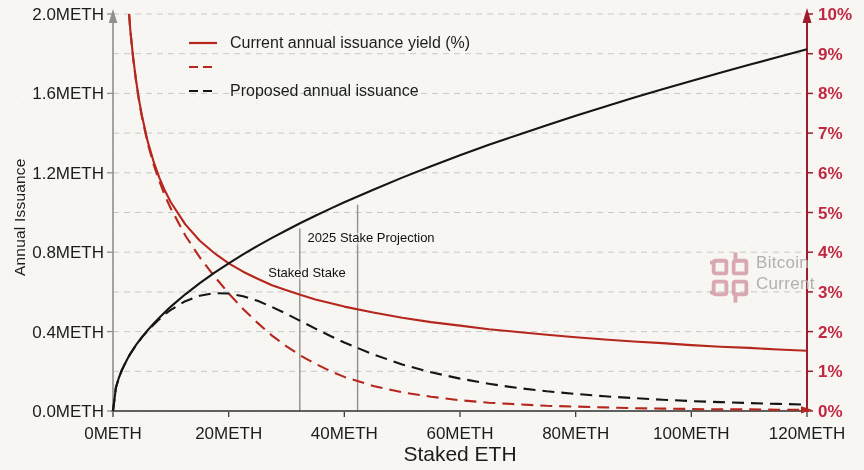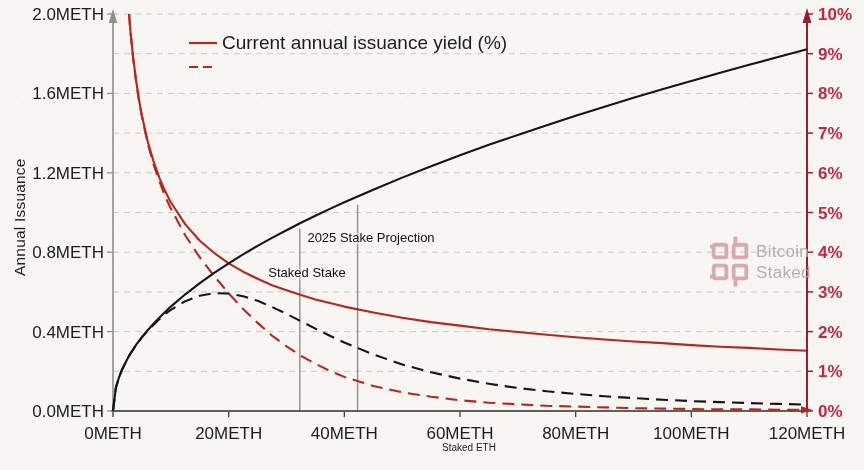--- a/index.html
+++ b/index.html
@@ -11,36 +11,36 @@
       radial-gradient(rgba(60,60,55,0.05) 0.8px, transparent 1px),
       radial-gradient(rgba(60,60,55,0.04) 0.8px, transparent 1px);
     background-size:9px 9px,13px 13px;
     background-position:0 0,4px 6px;
   }
   svg#plot{position:absolute;left:0;top:0;}
   text.tickL, text.tickX{font-family:"Liberation Sans","DejaVu Sans",sans-serif;font-size:17px;fill:var(--text,#1c1c1c);}
   text.tickR{font-family:"Liberation Sans","DejaVu Sans",sans-serif;font-size:17px;font-weight:600;fill:var(--crimson,#c22742);}
   .legend{position:absolute;left:188px;top:31px;}
   .lg-row{display:flex;align-items:center;height:24px;}
-  .lg-label{font-size:19px;color:#1d1d1d;margin-left:4px;white-space:nowrap;}
+  .lg-label{font-size:16px;color:#1d1d1d;margin-left:12px;white-space:nowrap;}
   .swatch{flex:0 0 auto;}
   .ann-label{
     position:absolute;transform:translate(-50%,-50%);
     font-size:13px;font-weight:500;color:#101010;white-space:nowrap;
     text-shadow:0 0 3px #f7f6f3,0 0 4px #f7f6f3,0 0 6px #f7f6f3,0 1px 4px #f7f6f3;
   }
   .ann-label-0{left:307px;top:272px;}
   .ann-label-1{left:371px;top:237px;}
   .y-title{
     position:absolute;left:11px;top:135px;height:165px;
     writing-mode:vertical-rl;transform:rotate(180deg);
     font-size:15.5px;color:#1c1c1c;text-align:center;letter-spacing:.2px;
   }
-  .x-title{position:absolute;left:404px;top:442px;width:130px;text-align:center;font-size:10px;color:#1c1c1c;}
-  .watermark{position:absolute;left:710px;top:236px;display:flex;align-items:center;}
+  .x-title{position:absolute;left:395px;top:442px;width:130px;text-align:center;font-size:21px;color:#1c1c1c;}
+  .watermark{position:absolute;left:710px;top:252px;display:flex;}
   .wm-logo{opacity:.8;}
   .wm-text{margin-left:6px;font-size:17px;line-height:21px;color:var(--wmtext,#b2afac);letter-spacing:.3px;}
 </style>
 </head>
 <body>
 
 <div class="figure">
 
   <svg id="plot" width="864" height="470">
       <line x1="113" x2="807" y1="371.3" y2="371.3" stroke="#c8c8c6" stroke-width="1" stroke-dasharray="6 5"></line>
@@ -123,37 +123,43 @@
       <svg class="swatch" width="30" height="6">
           <line x1="1" y1="3" x2="29" y2="3" stroke-width="2.2" stroke="#b5271d"></line>
         </svg>
       <span class="lg-label">Current annual issuance yield (%)</span>
     </div>
     <div class="lg-row">
       <svg class="swatch" width="30" height="6">
           <line x1="1" y1="3" x2="29" y2="3" stroke-width="2.2" stroke="#b5271d" stroke-dasharray="9 5"></line>
         </svg>
     </div>
+    <div class="lg-row">
+      <svg class="swatch" width="30" height="6">
+          <line x1="1" y1="3" x2="29" y2="3" stroke-width="2.2" stroke="#151515" stroke-dasharray="9 5"></line>
+        </svg>
+      <span class="lg-label">Proposed annual issuance</span>
+    </div>
   </div>
 
   <div class="ann-label ann-label-0">Staked Stake</div>
   <div class="ann-label ann-label-1">2025 Stake Projection</div>
 
   <div class="watermark">
     <svg class="wm-logo" width="40" height="52" viewBox="0 0 44 56">
       <g fill="none" stroke="#d295a0" stroke-width="4.2" stroke-linecap="square">
         <rect x="4" y="9" width="14" height="14" rx="2"></rect>
         <rect x="26" y="9" width="14" height="14" rx="2"></rect>
         <rect x="4" y="32" width="14" height="14" rx="2"></rect>
         <rect x="26" y="32" width="14" height="14" rx="2"></rect>
         <line x1="28" y1="9" x2="28" y2="2"></line>
         <line x1="28" y1="46" x2="28" y2="53"></line>
         <line x1="4" y1="11" x2="1" y2="11"></line>
         <line x1="4" y1="44" x2="1" y2="44"></line>
       </g>
     </svg>
     <div class="wm-text">
       <div>Bitcoin</div>
-      <div>Staked</div>
+      <div>Current</div>
     </div>
   </div>
 
 </div>
 
 </body></html>

